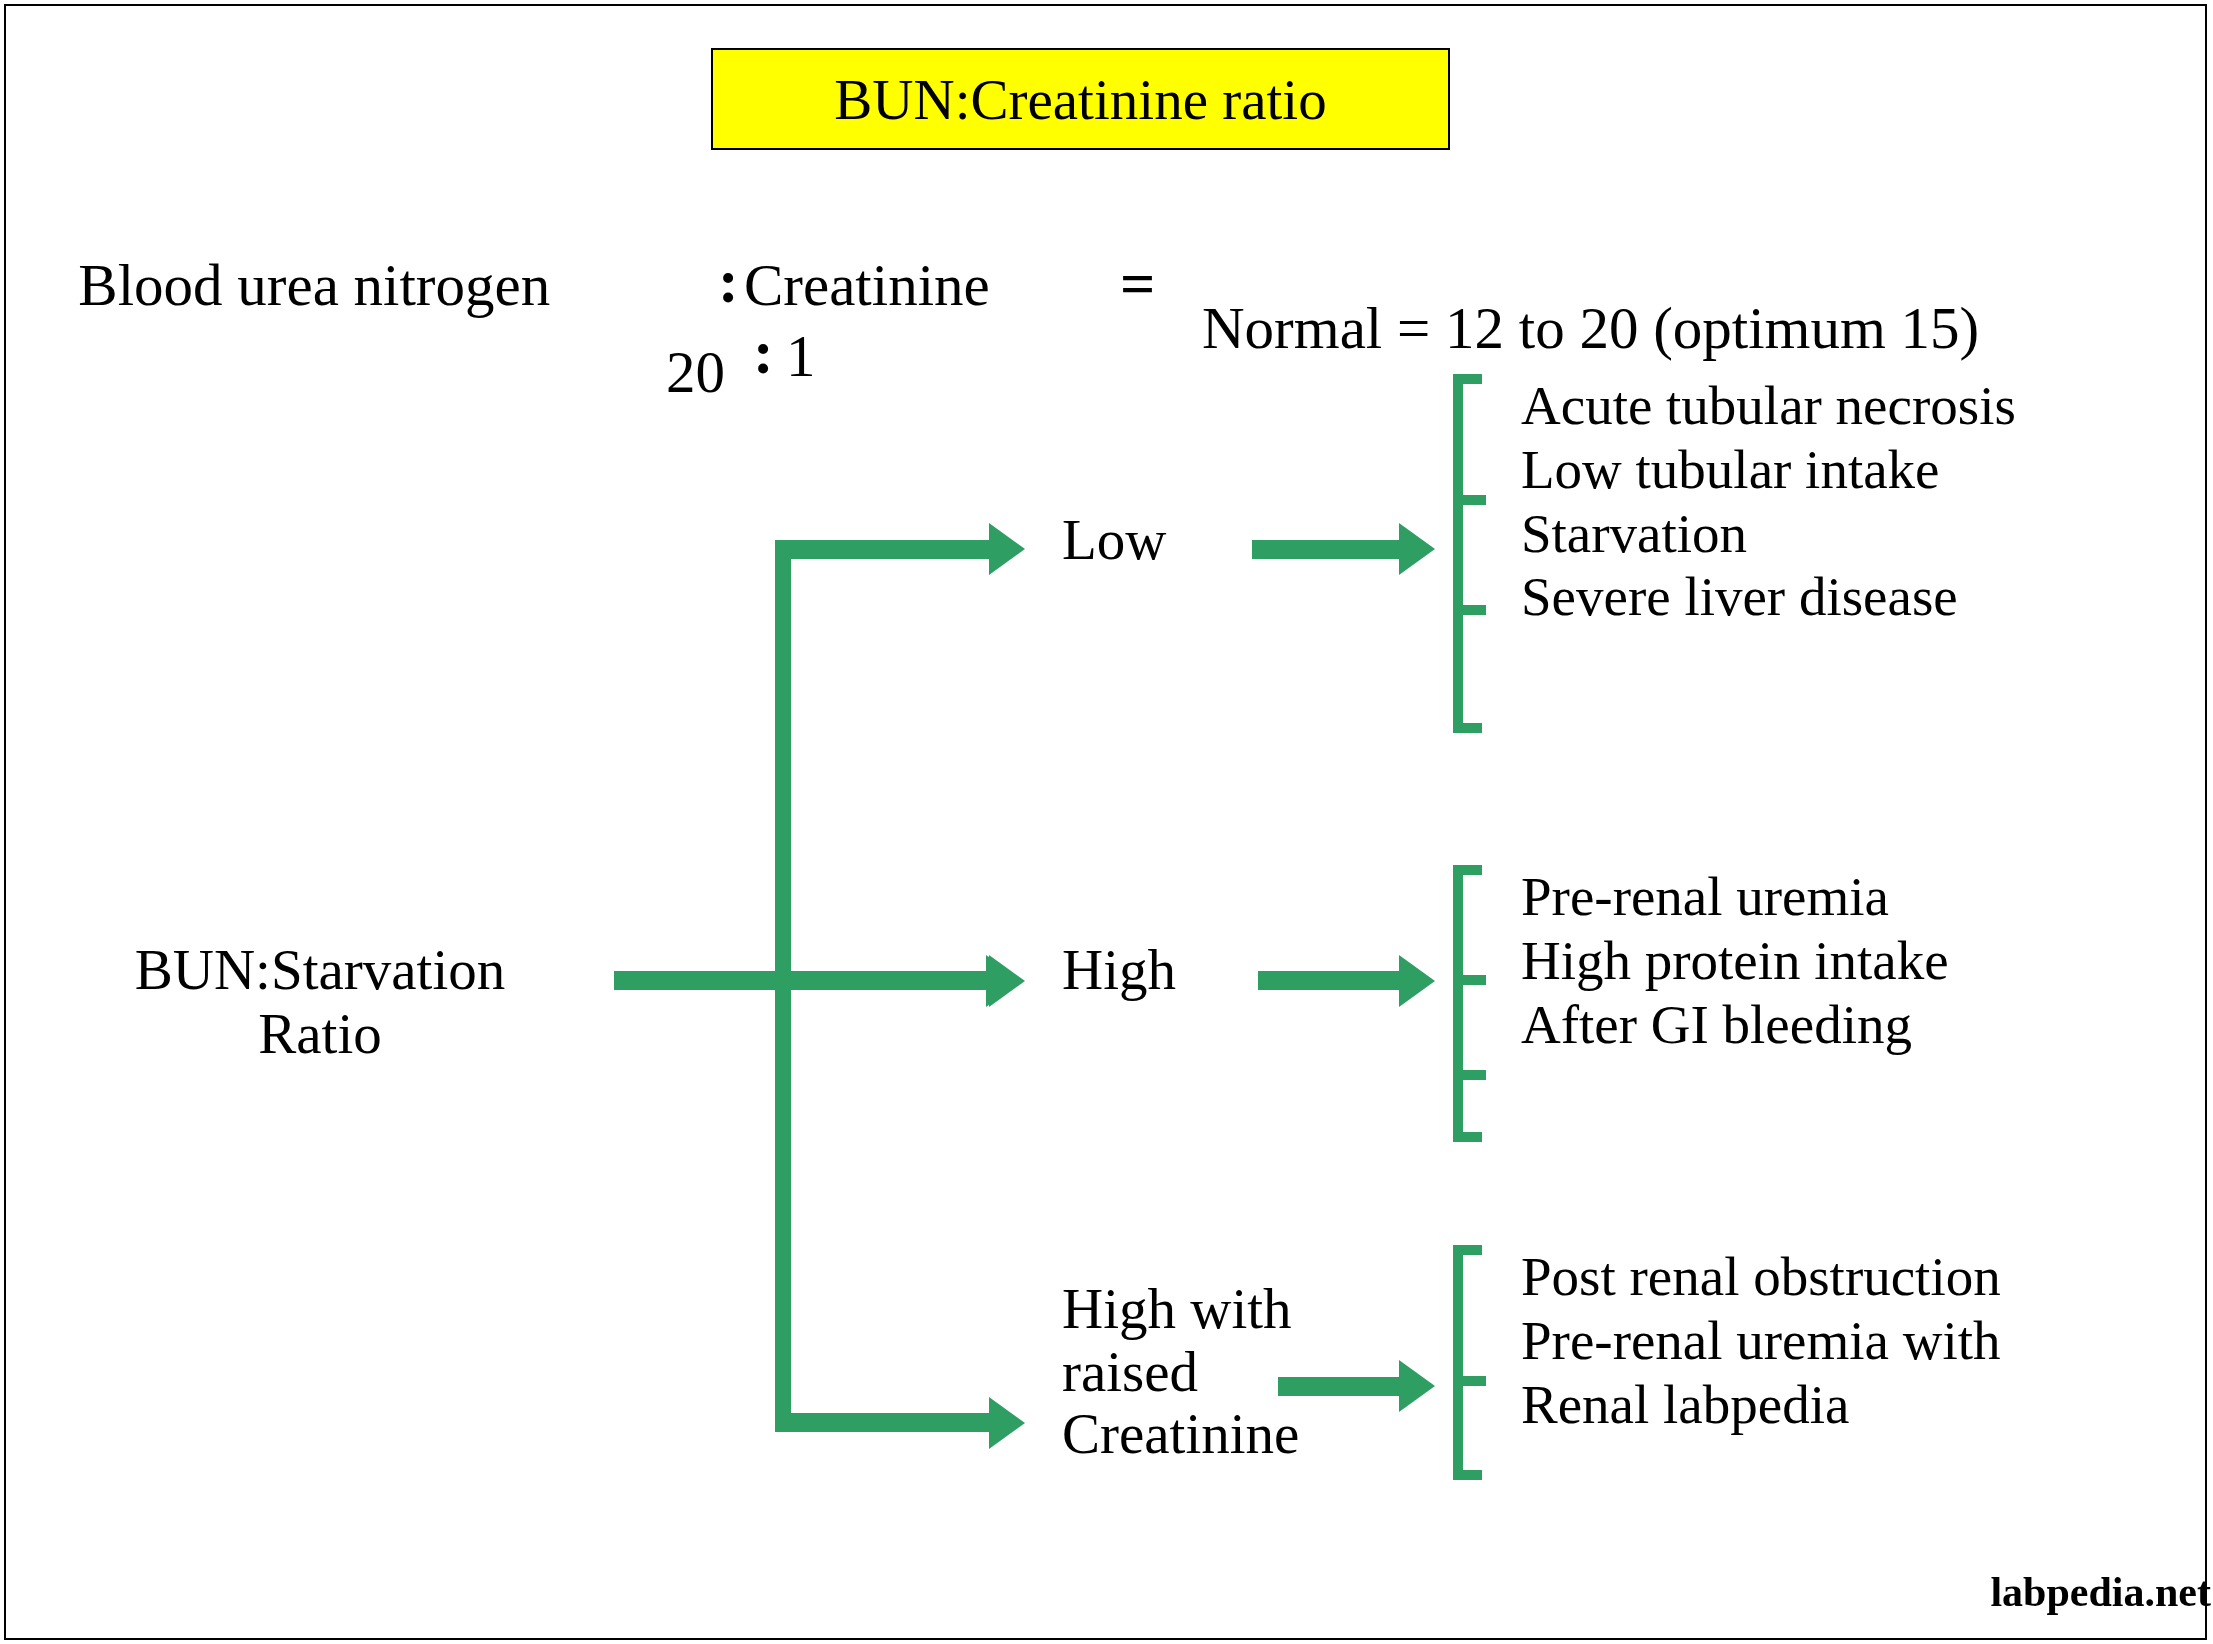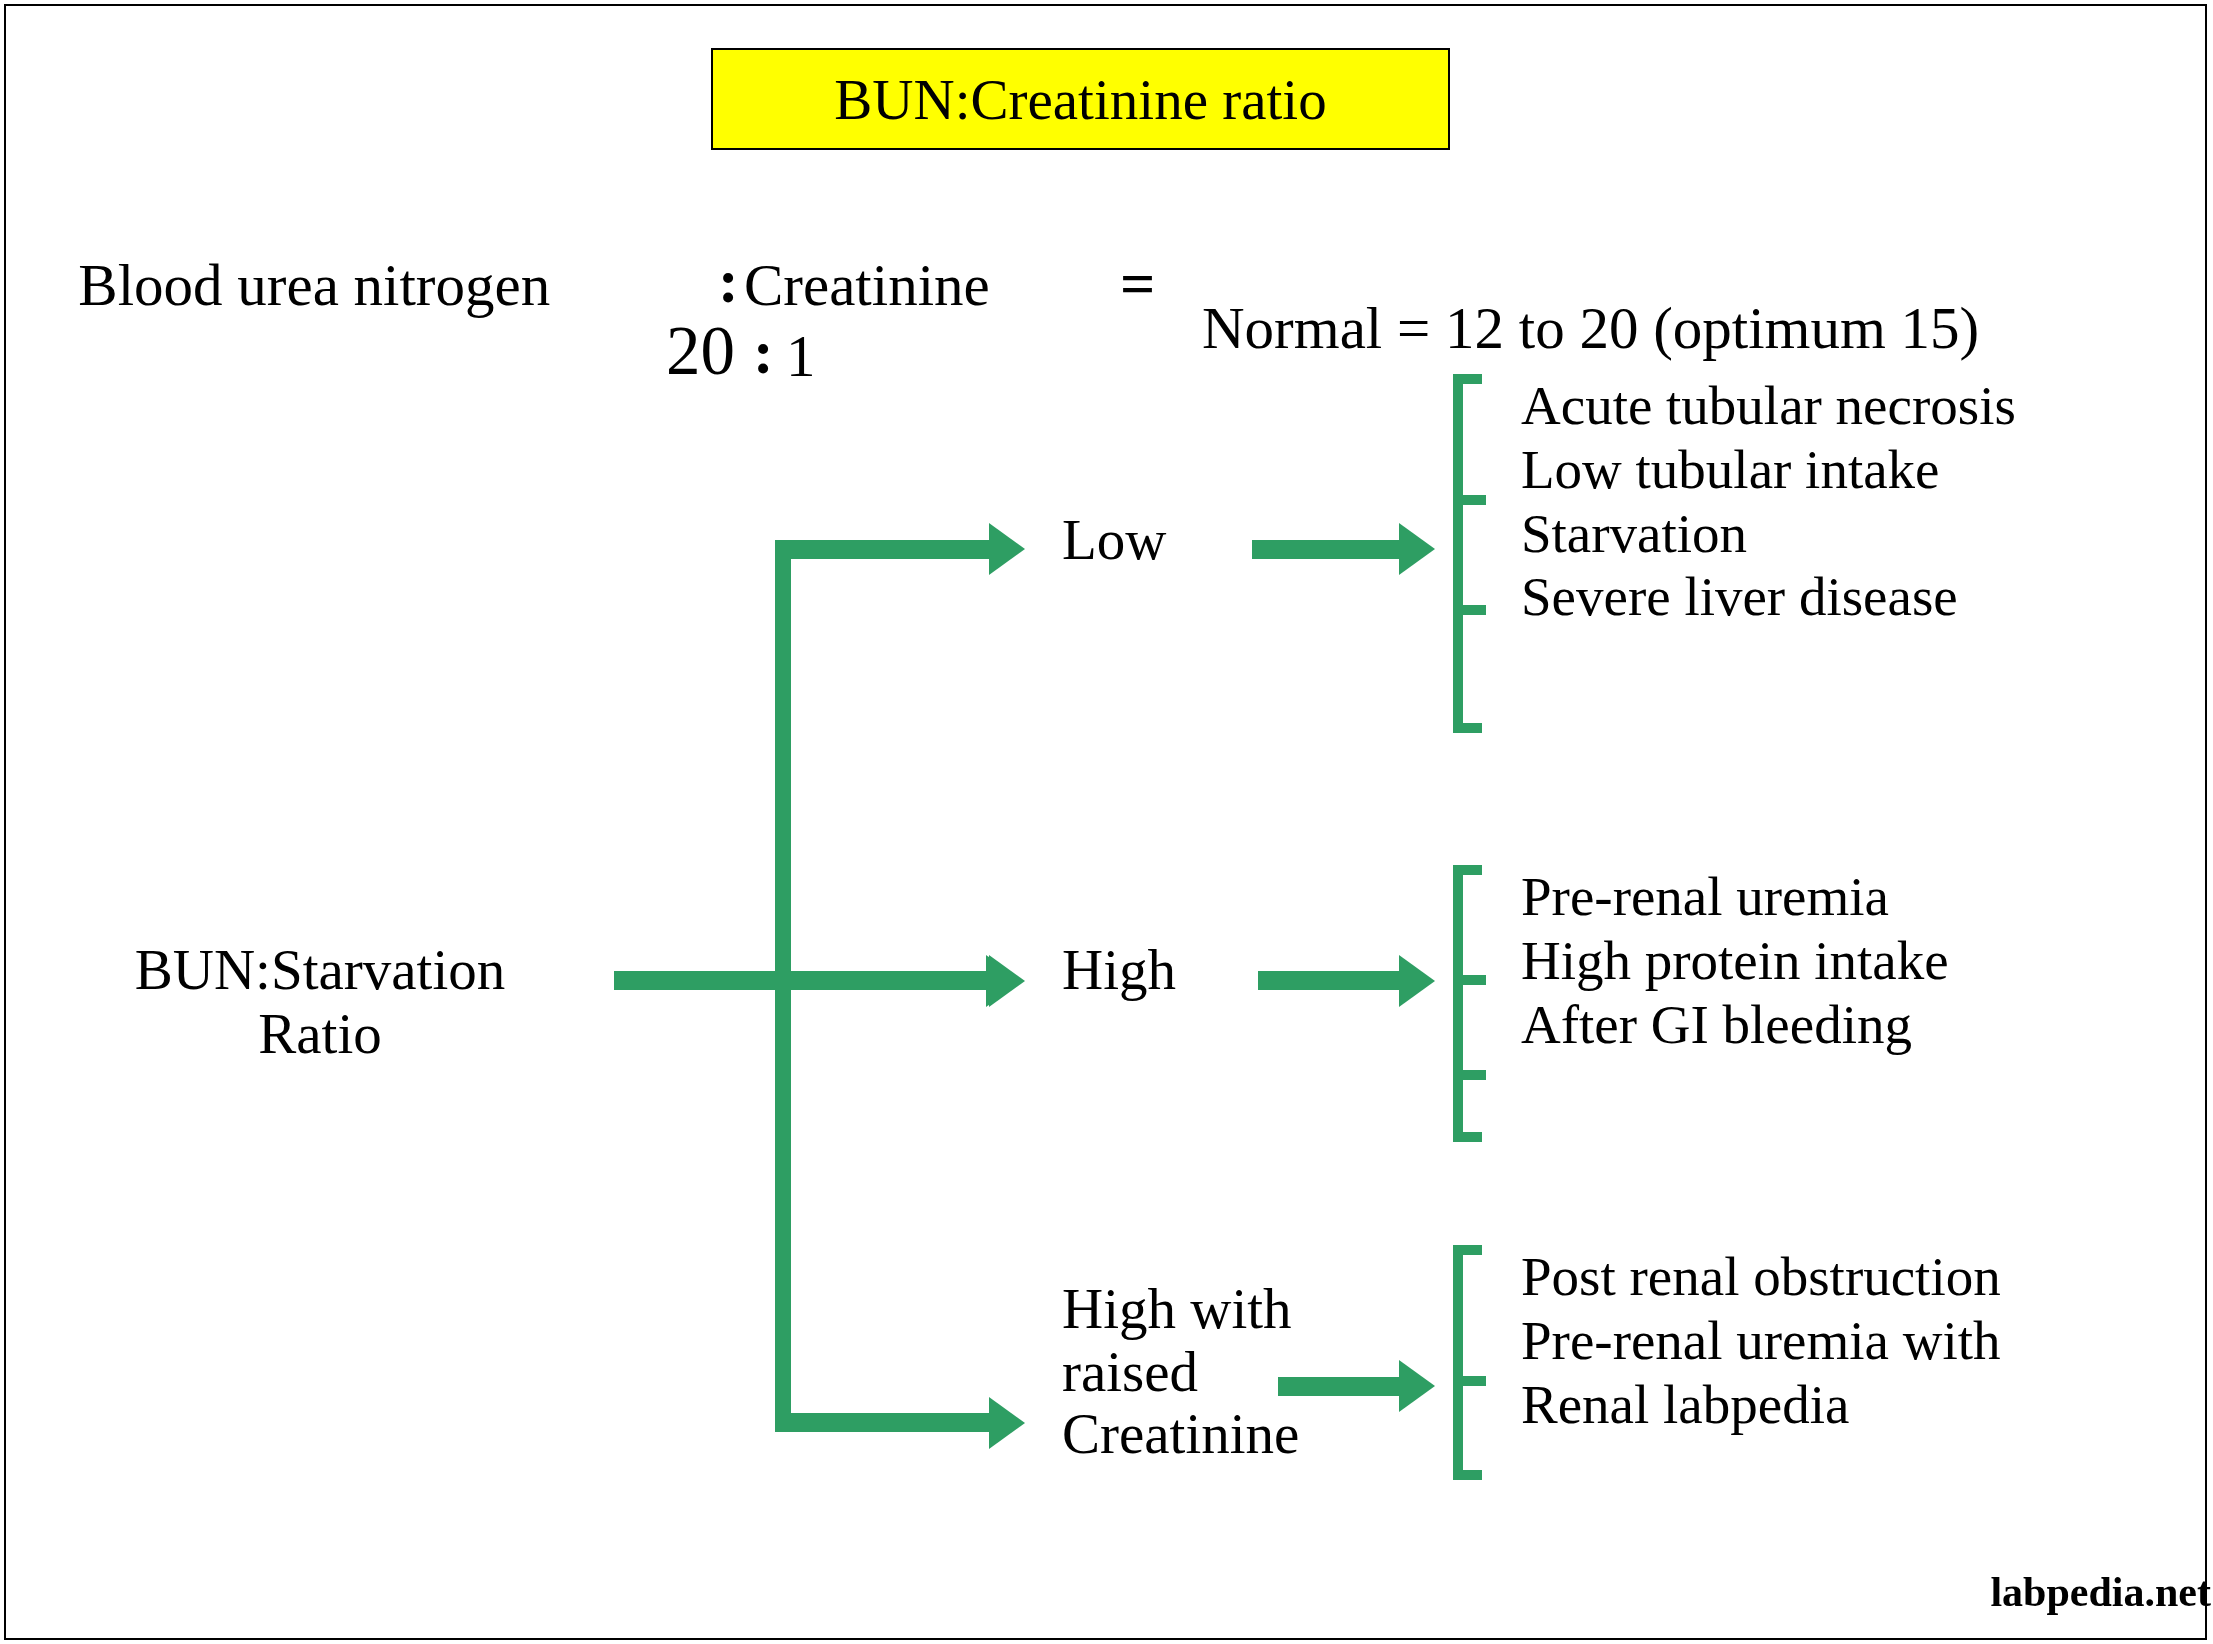--- a/index.html
+++ b/index.html
@@ -92,22 +92,22 @@
     position: absolute;
     left: 1141px;
     top: 0px;
     font-size: 59px;
     white-space: nowrap;
     margin-top: 43px;
   }
   .formula .f-ratio20 {
     position: absolute;
     left: 605px;
-    top: 61px;
-    font-size: 69px;
+    top: 87px;
+    font-size: 59px;
     white-space: nowrap;
   }
   .formula .f-colon2 {
     position: absolute;
     left: 692px;
     top: 66px;
     font-size: 62px;
     font-weight: bold;
     white-space: nowrap;
   }

